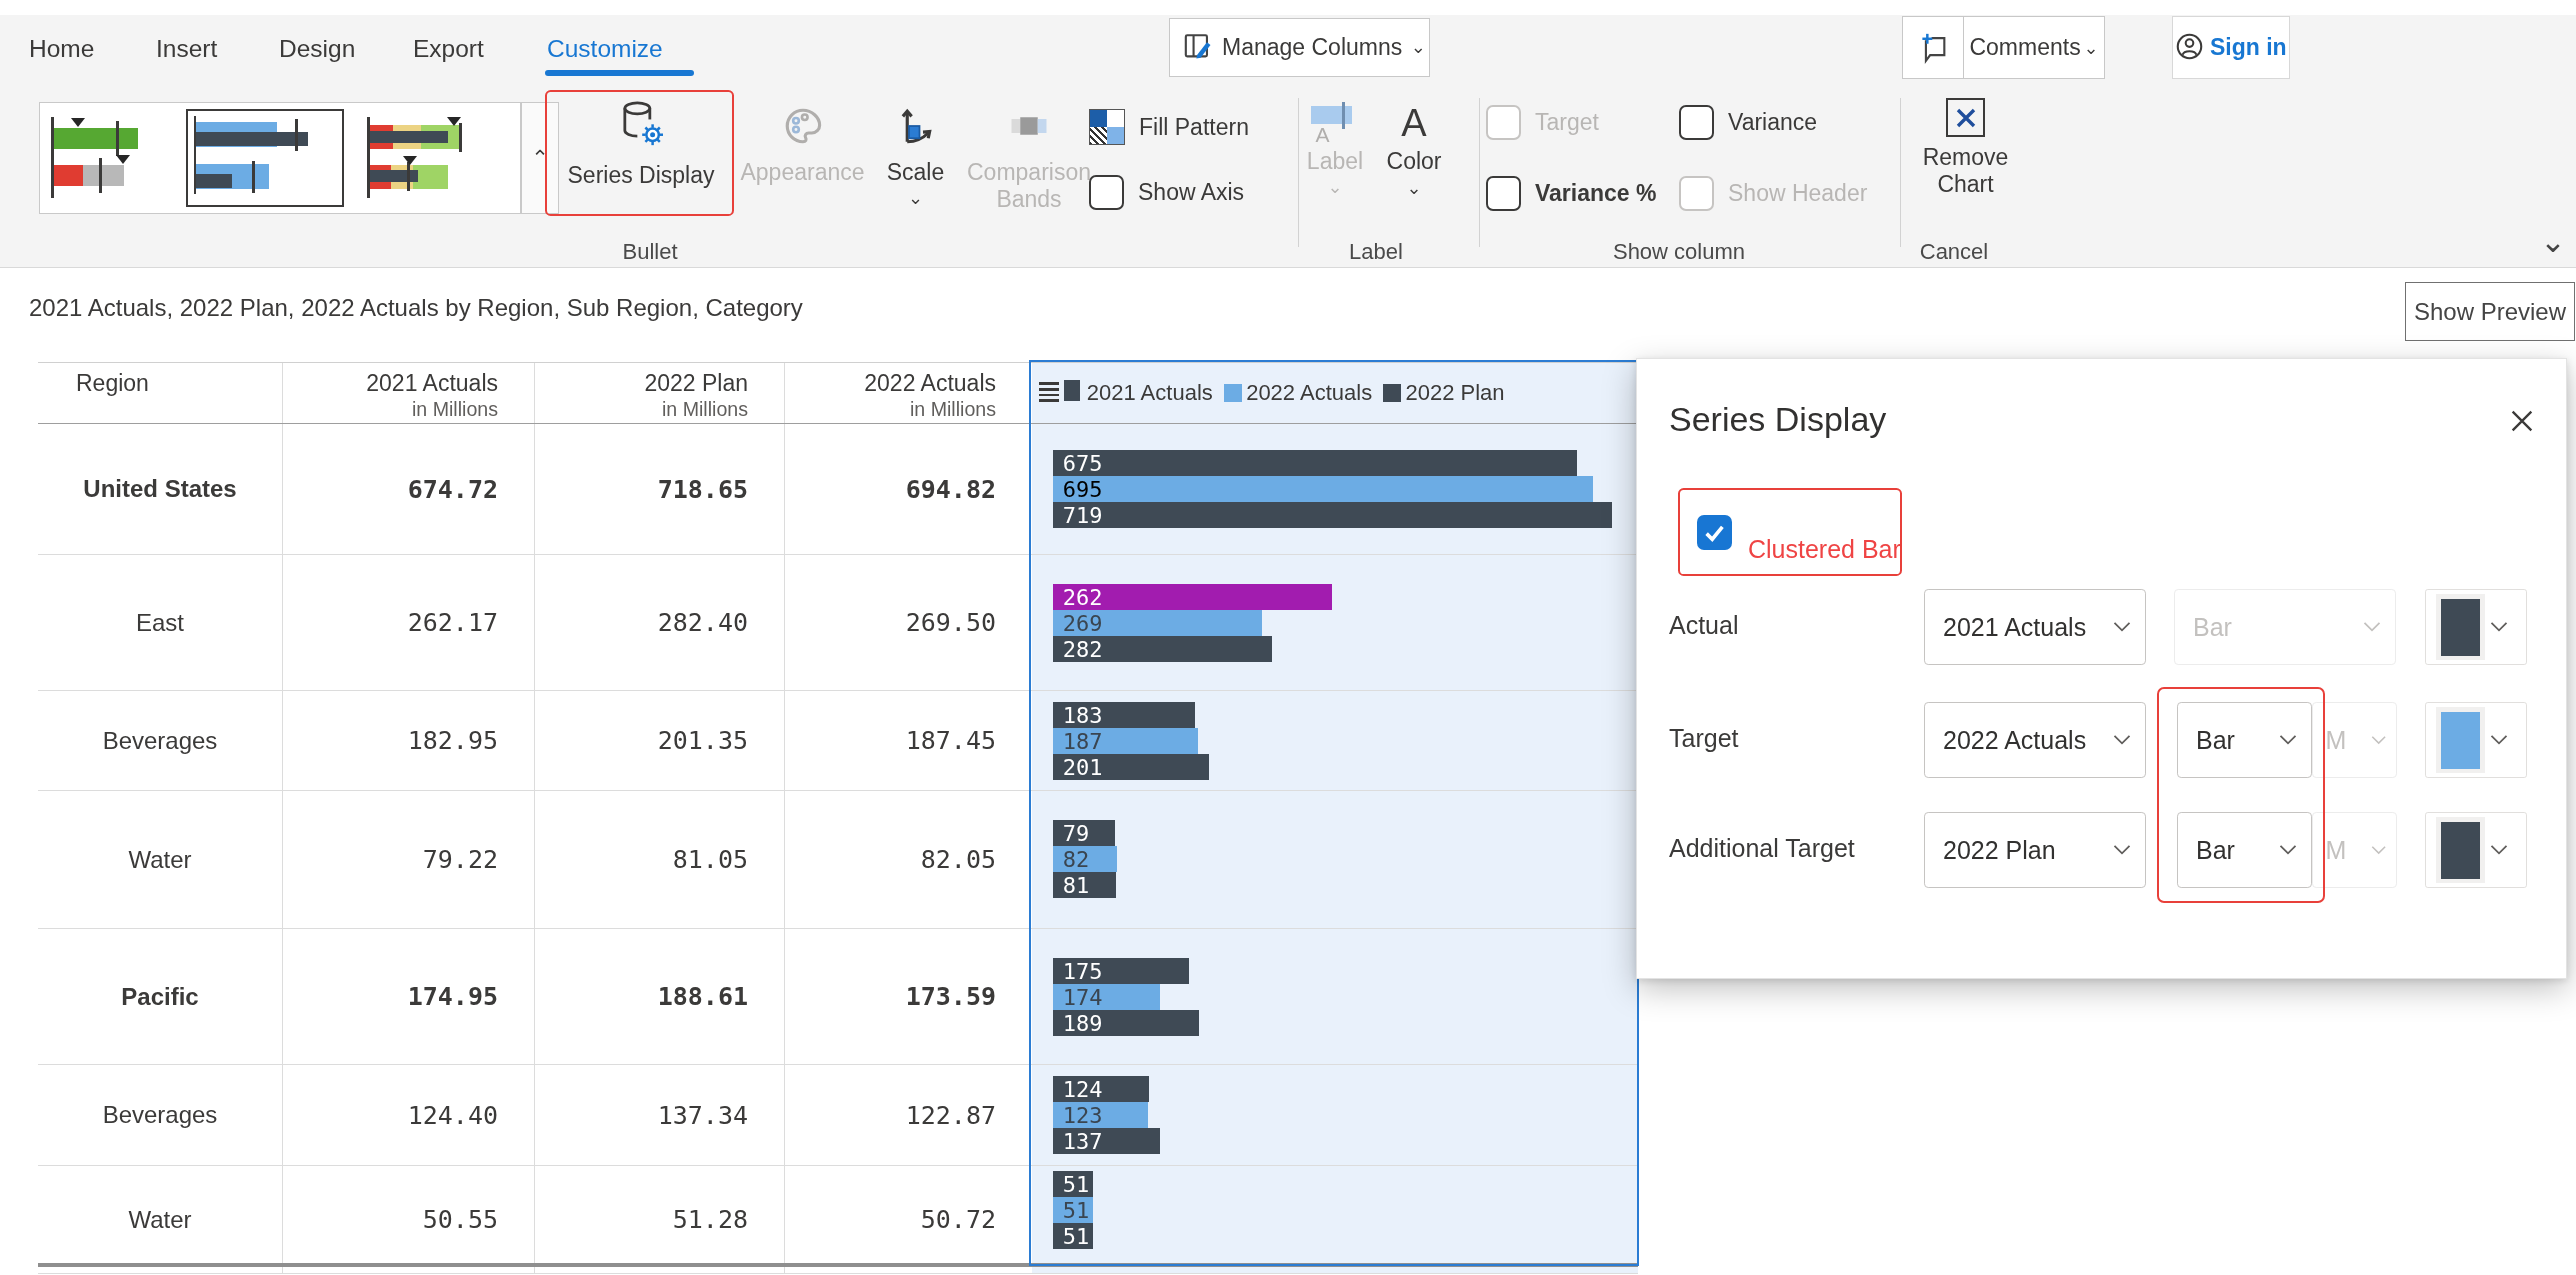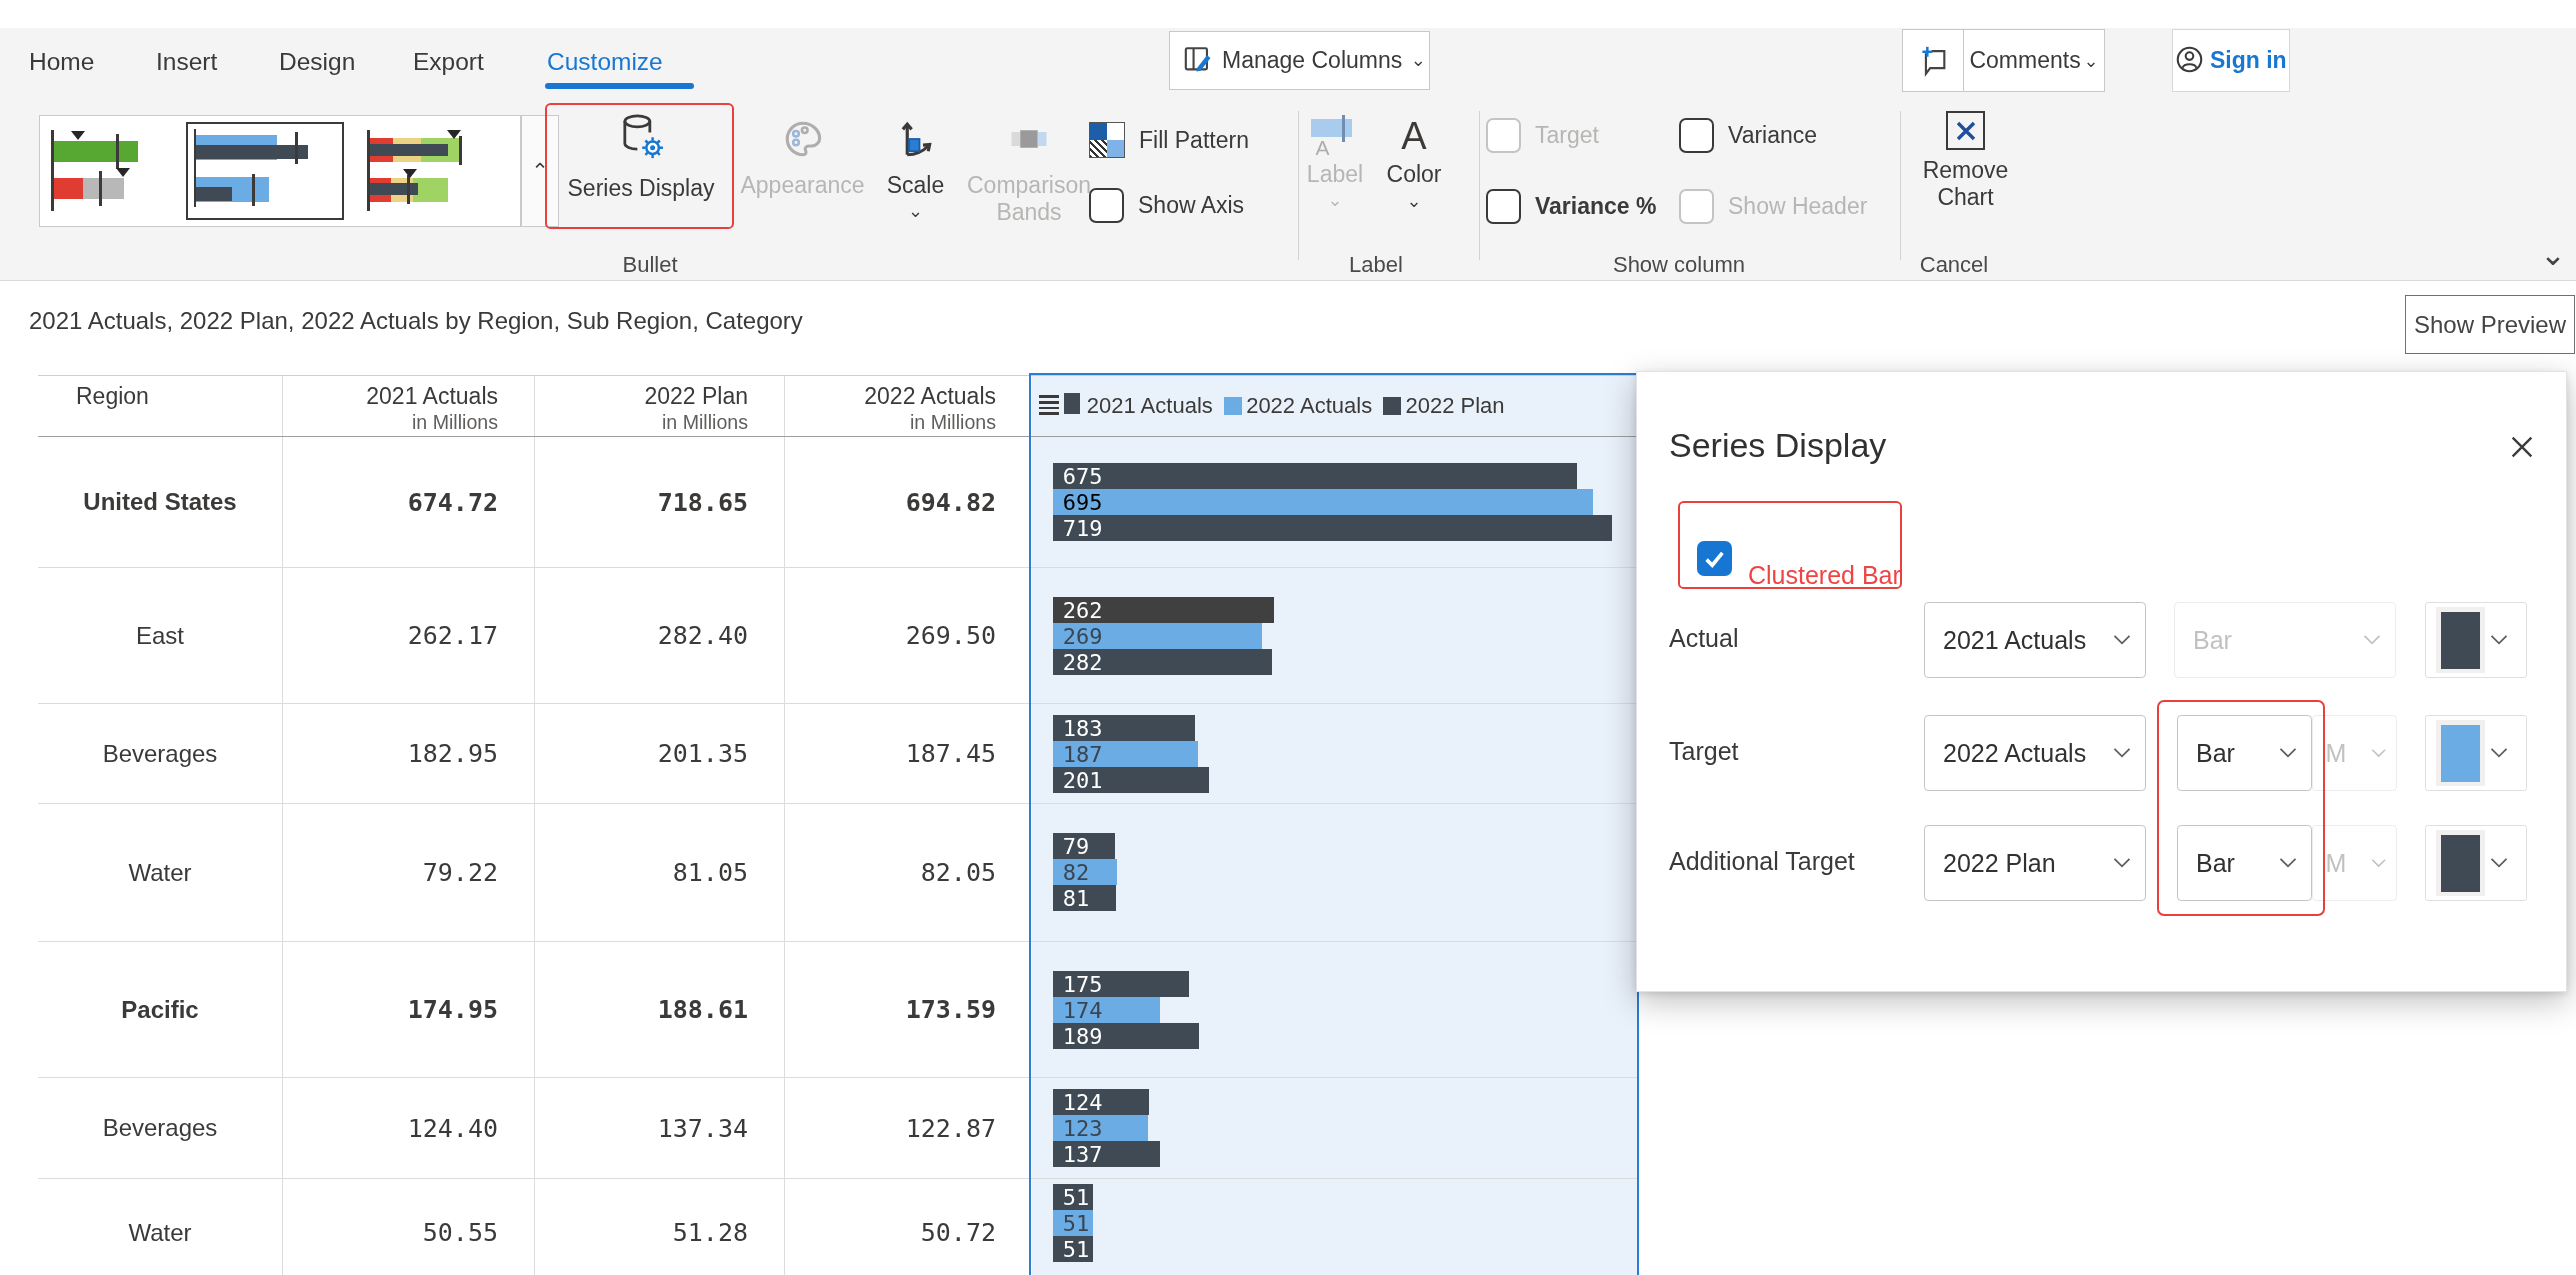--- a/index.html
+++ b/index.html
@@ -1,18 +1,18 @@
 <!DOCTYPE html>
 <html style="font-size:11.2px"><head>
 <meta charset="utf-8">
 <style>
   html,body{margin:0;padding:0;background:#fff;}
   #root{position:relative;width:2576px;height:1275px;overflow:hidden;
         font-family:"Liberation Sans",sans-serif;color:#3b3a39;background:#fff;}
-  .abs{position:absolute;margin-top:13px;}
+  .abs{position:absolute;}
 
   
   #topband{left:0;top:15.4px;width:2576px;height:252px;background:#f4f4f4;border-bottom:1.4px solid #d9d9d9;}
 
   
   .menu-item{top:29px;height:39px;line-height:39px;font-size:24.5px;color:#3b3a39;cursor:pointer;}
   .menu-item.active{color:#1877d2;}
   #menu-underline{left:545px;top:70px;width:149px;height:6.3px;border-radius:3.5px;background:#1877d2;}
 
   
@@ -398,21 +398,21 @@
             </div>
           </div>
         </div>
         <div class="trow" style="height: 135px;">
           <div class="tcell name-cell vline" style="left: 0px; width: 245px; font-weight: 400;">East</div>
           <div class="tcell val-cell vline" style="left: 245px; width: 252px; font-weight: 400;">262.17</div>
           <div class="tcell val-cell vline" style="left: 496px; width: 251px; font-weight: 400;">282.40</div>
           <div class="tcell val-cell" style="left: 747px; width: 247px; font-weight: 400;">269.50</div>
           <div class="tcell chart-cell">
             <div style="position: absolute; left: 21px; top: 29px;">
-              <div class="bar" style="width: 221px; background: #404040;">
+              <div class="bar" style="width: 243px; background: #a21caf; padding-left: 36px;">
                 <span style="color: rgb(255, 255, 255);">262</span>
               </div>
               <div class="bar" style="width: 209px; background: rgb(108, 172, 228);">
                 <span style="color: rgb(58, 69, 80);">269</span>
               </div>
               <div class="bar" style="width: 219px; background: rgb(63, 74, 85);">
                 <span style="color: rgb(255, 255, 255);">282</span>
               </div>
             </div>
           </div>

